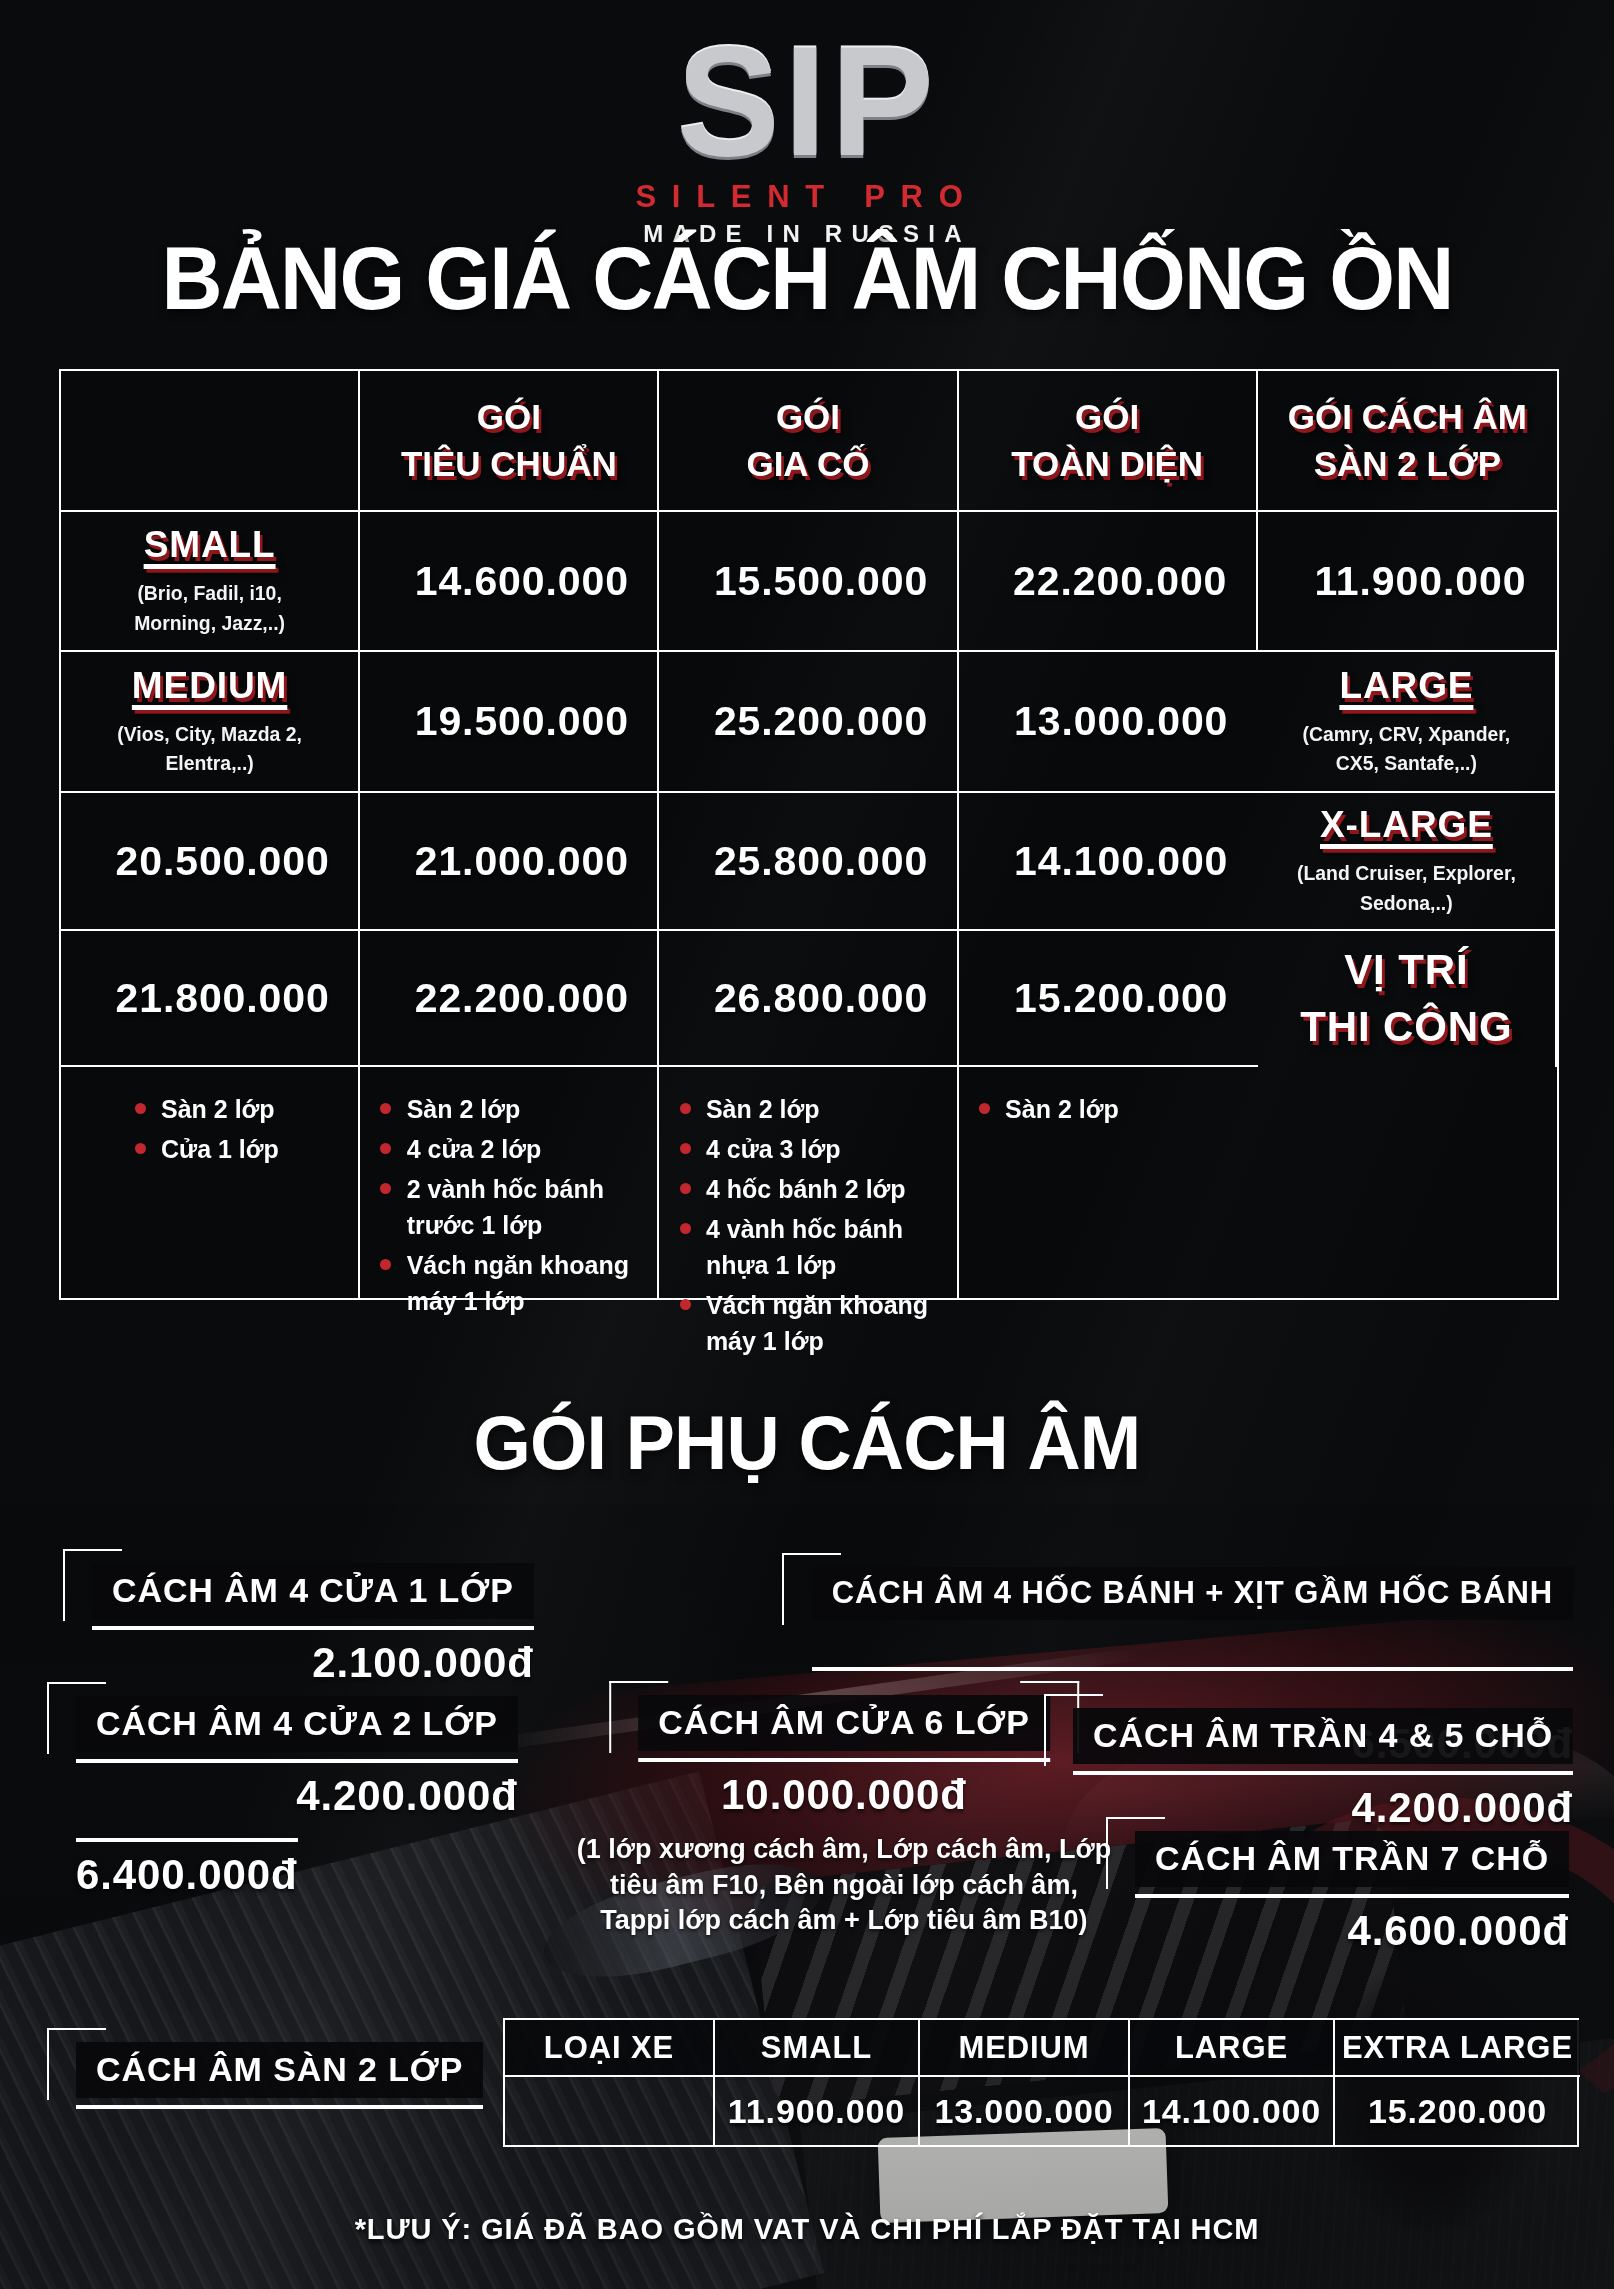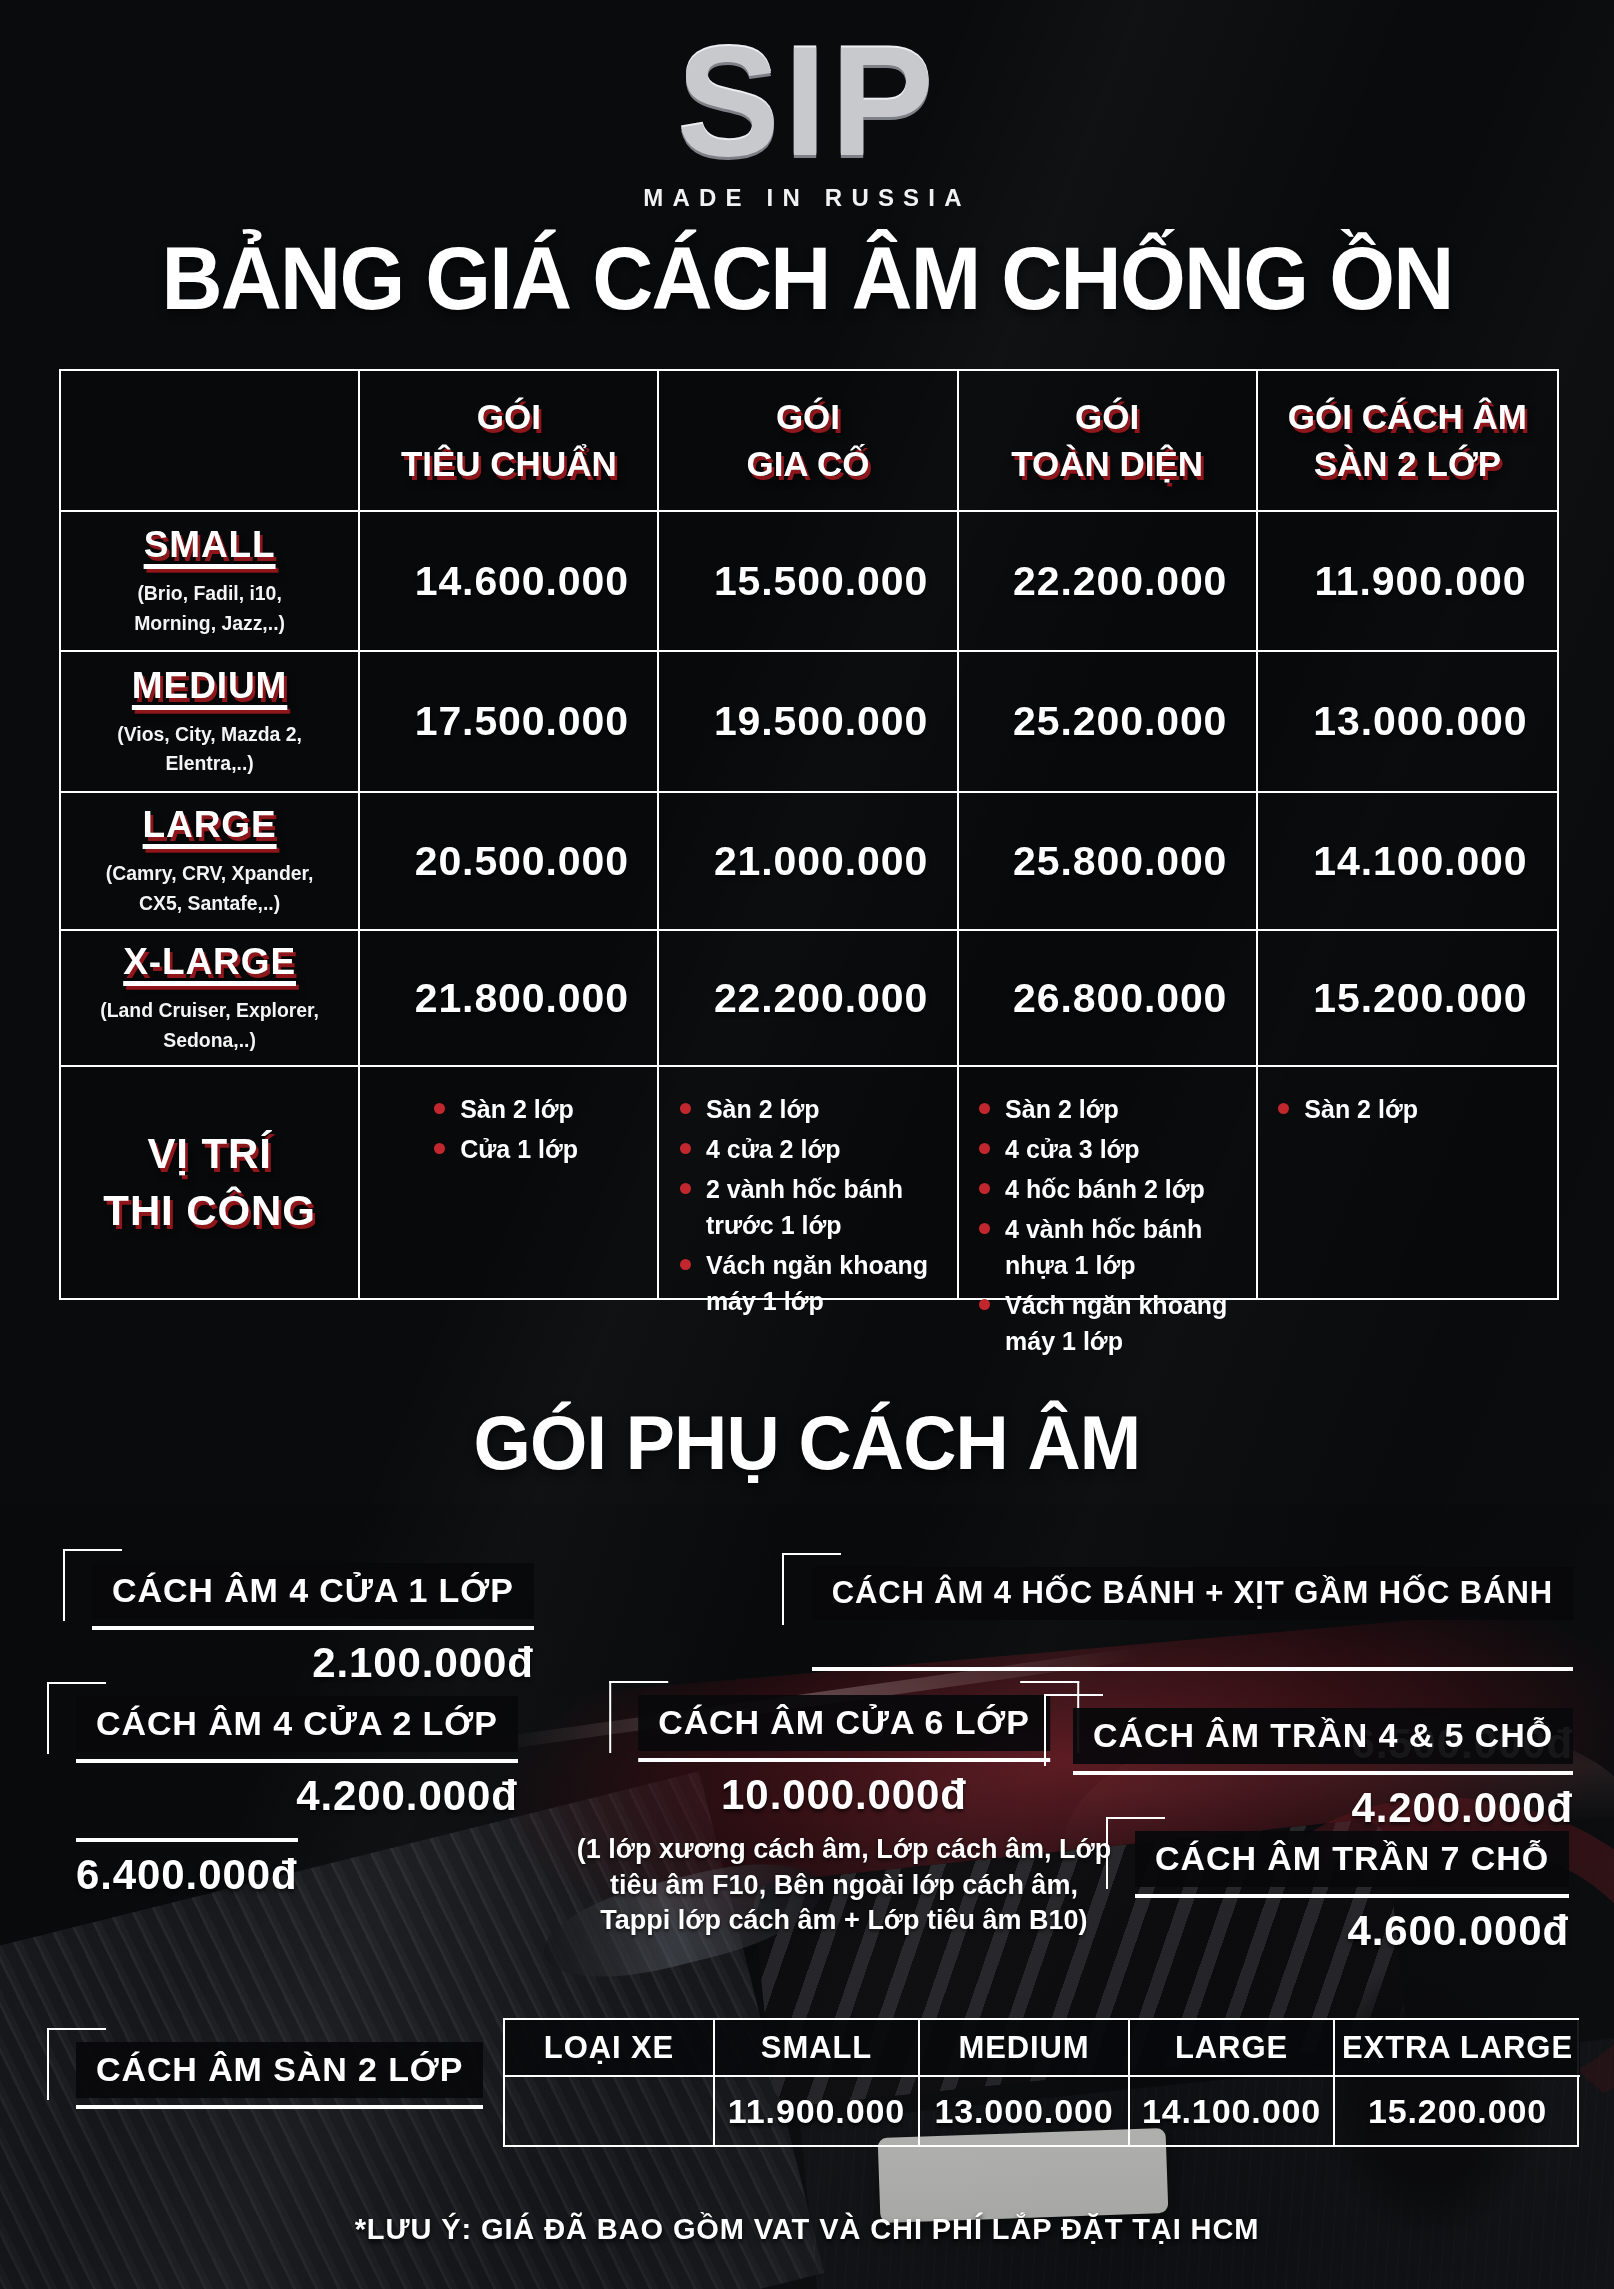--- a/index.html
+++ b/index.html
@@ -125,20 +125,21 @@
     <div class="headlight"></div>
     <div class="fender"></div>
     <div class="tire"></div>
     <div class="plate"></div>
     <div class="dim"></div>
   </div>
   <div class="sheen"></div>
 
   <div class="logo">
     <div class="sip">SIP</div>
+    <div class="brand-name">SILENT PRO</div>
     <div class="origin">MADE IN RUSSIA</div>
   </div>
 
   <div class="main-title">BẢNG GIÁ CÁCH ÂM CHỐNG ỒN</div>
 
   <div class="ptable">
 
     <div class="pt-cell"></div>
     <div class="pt-cell">
       <div class="hdr-line1">GÓI</div>
@@ -171,23 +172,20 @@
         <div class="price">22.200.000</div>
       </div>
     <div class="pt-cell col-last">
         <div class="price">11.900.000</div>
       </div>
 
     <div class="pt-cell">
       <div class="size-label">MEDIUM</div>
       <div class="models">(Vios, City, Mazda 2, Elentra,..)</div>
     </div>
-    <div class="pt-cell">
-        <div class="price">17.500.000</div>
-      </div>
     <div class="pt-cell">
         <div class="price">19.500.000</div>
       </div>
     <div class="pt-cell">
         <div class="price">25.200.000</div>
       </div>
     <div class="pt-cell col-last">
         <div class="price">13.000.000</div>
       </div>
 

